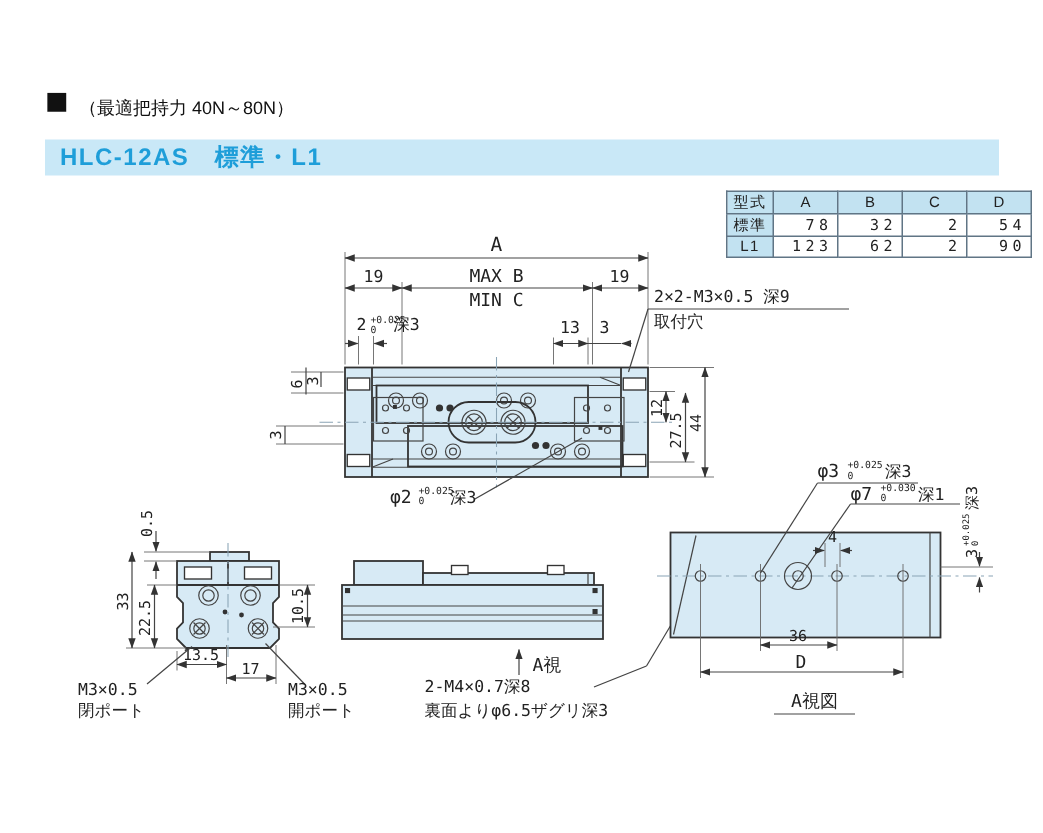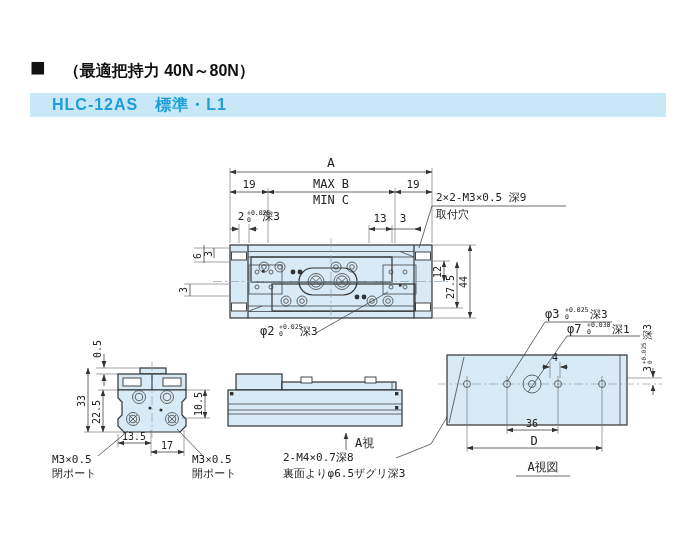--- a/index.html
+++ b/index.html
@@ -1,24 +1,24 @@
 <!DOCTYPE html>
 <html><head>
 <meta charset="utf-8">
 <style>
   html,body{margin:0;padding:0;background:#ffffff;}
   .page{position:relative;width:695px;height:555px;background:#fff;overflow:hidden;
         font-family:"Liberation Sans",sans-serif;}
   .title-row{position:absolute;left:30px;top:54px;display:flex;align-items:baseline;color:#111;}
   .title-square{font-size:26px;line-height:1;margin-right:2px;}
   .title-main{font-size:29px;font-weight:bold;letter-spacing:1px;}
-  .title-sub{font-size:16px;font-weight:bold;margin-left:16px;}
+  .title-sub{font-size:12px;font-weight:normal;margin-left:5px;}
   .banner{position:absolute;left:30px;top:93px;width:636px;height:24px;background:#c9e8f7;
           display:flex;align-items:center;}
-  .banner span{color:#1e9ed9;font-size:16px;font-weight:bold;padding-left:22px;letter-spacing:1px;}
+  .banner span{color:#1e9ed9;font-size:16px;font-weight:bold;padding-left:10px;letter-spacing:1px;}
   table.spec{position:absolute;left:484px;top:127px;border-collapse:collapse;
              font-size:10px;color:#222;}
   table.spec td{border:1px solid #607585;height:13px;padding:0 3px;background:#fff;}
   table.spec td.hd{background:#c2e2f1;text-align:center;width:36px;}
   table.spec td.lb{background:#c2e2f1;text-align:center;width:24px;letter-spacing:1px;}
   table.spec td.num{text-align:right;letter-spacing:3px;width:36px;font-family:"DejaVu Sans Mono",monospace;}
   svg{position:absolute;left:0;top:0;}
   svg text{font-family:"DejaVu Sans Mono",monospace;fill:#222;}
   .geo{stroke:#333;stroke-width:1.2;fill:none;}
   .geof{stroke:#333;stroke-width:1.2;fill:#d7eaf5;}
@@ -311,14 +311,39 @@
   </svg>
 
   <div class="title-row">
     <span class="title-square">■</span>
     <span class="title-sub">（最適把持力 40N～80N）</span>
   </div>
   <div class="banner">
     <span>HLC-12AS　標準・L1</span>
   </div>
 
+  <table class="spec">
+    <tbody>
+        <tr>
+      <td class="hd lb">型式</td>
+      <td class="hd">A</td>
+      <td class="hd">B</td>
+      <td class="hd">C</td>
+      <td class="hd">D</td>
+    </tr>
+    <tr>
+      <td class="lb">標準</td>
+      <td class="num">78</td>
+      <td class="num">32</td>
+      <td class="num">2</td>
+      <td class="num">54</td>
+    </tr>
+    <tr>
+      <td class="lb">L1</td>
+      <td class="num">123</td>
+      <td class="num">62</td>
+      <td class="num">2</td>
+      <td class="num">90</td>
+    </tr>
+  </tbody>
+    </table>
 
 </div>
 
 </body></html>

